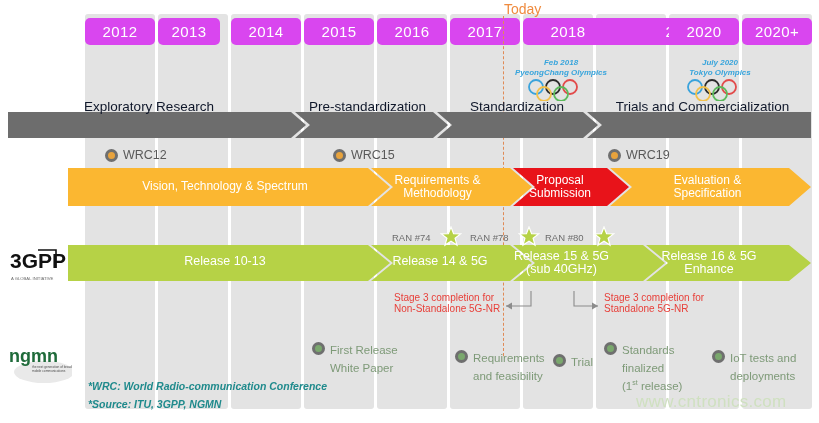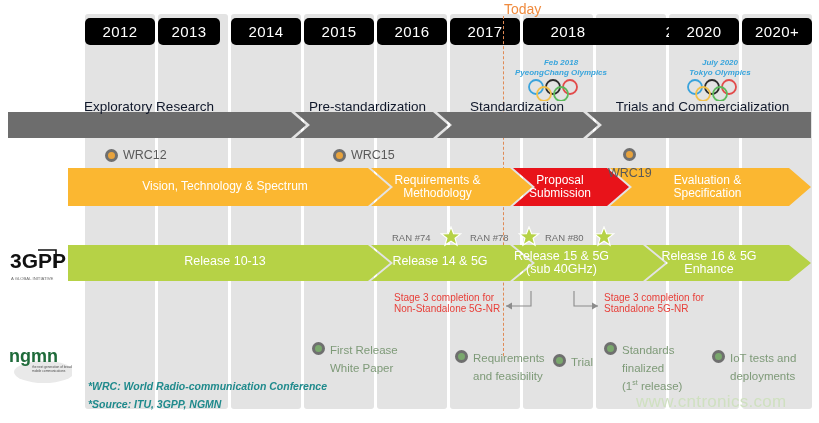--- a/index.html
+++ b/index.html
@@ -17,21 +17,21 @@
   .band{
     position:absolute;
     top:14px;height:395px;
     background:#e3e3e3;
     border-radius:3px;
   }
   
   .yearchip{
     position:absolute;
     top:18px;height:27px;
-    background:#000000;
+    background:#d946ef;
     border-radius:5px;
     color:#ffffff;
     font-size:15px;
     letter-spacing:.4px;
     display:flex;align-items:center;justify-content:center;
   }
   
   .today-line{
     position:absolute;
     top:16px;left:503px;width:0;height:340px;
@@ -240,21 +240,21 @@
     </div>
   <div id="wrcmarkers">
       <div class="wrc" style="left: 105px; top: 148px;">
         <span class="wrc-dot"></span>
         <span>WRC12</span>
       </div>
       <div class="wrc" style="left: 333px; top: 148px;">
         <span class="wrc-dot"></span>
         <span>WRC15</span>
       </div>
-      <div class="wrc" style="left: 608px; top: 148px; flex-direction: column;">
+      <div class="wrc" style="left: 608px; top: 148px;">
         <span class="wrc-dot"></span>
         <span>WRC19</span>
       </div>
     </div>
 
   <div class="logo-box" style="left:8px;top:242px;">
     <svg width="58" height="46" viewBox="0 0 58 46">
       <text x="2" y="26" font-family="Liberation Sans, sans-serif" font-size="21" font-weight="bold" fill="#111111">3GPP</text>
       <path d="M30 8 L48 8 L48 26" fill="none" stroke="#111111" stroke-width="1.6"></path>
       <text x="3" y="38" font-family="Liberation Sans, sans-serif" font-size="4.2" fill="#6a6a6a">A GLOBAL INITIATIVE</text>

